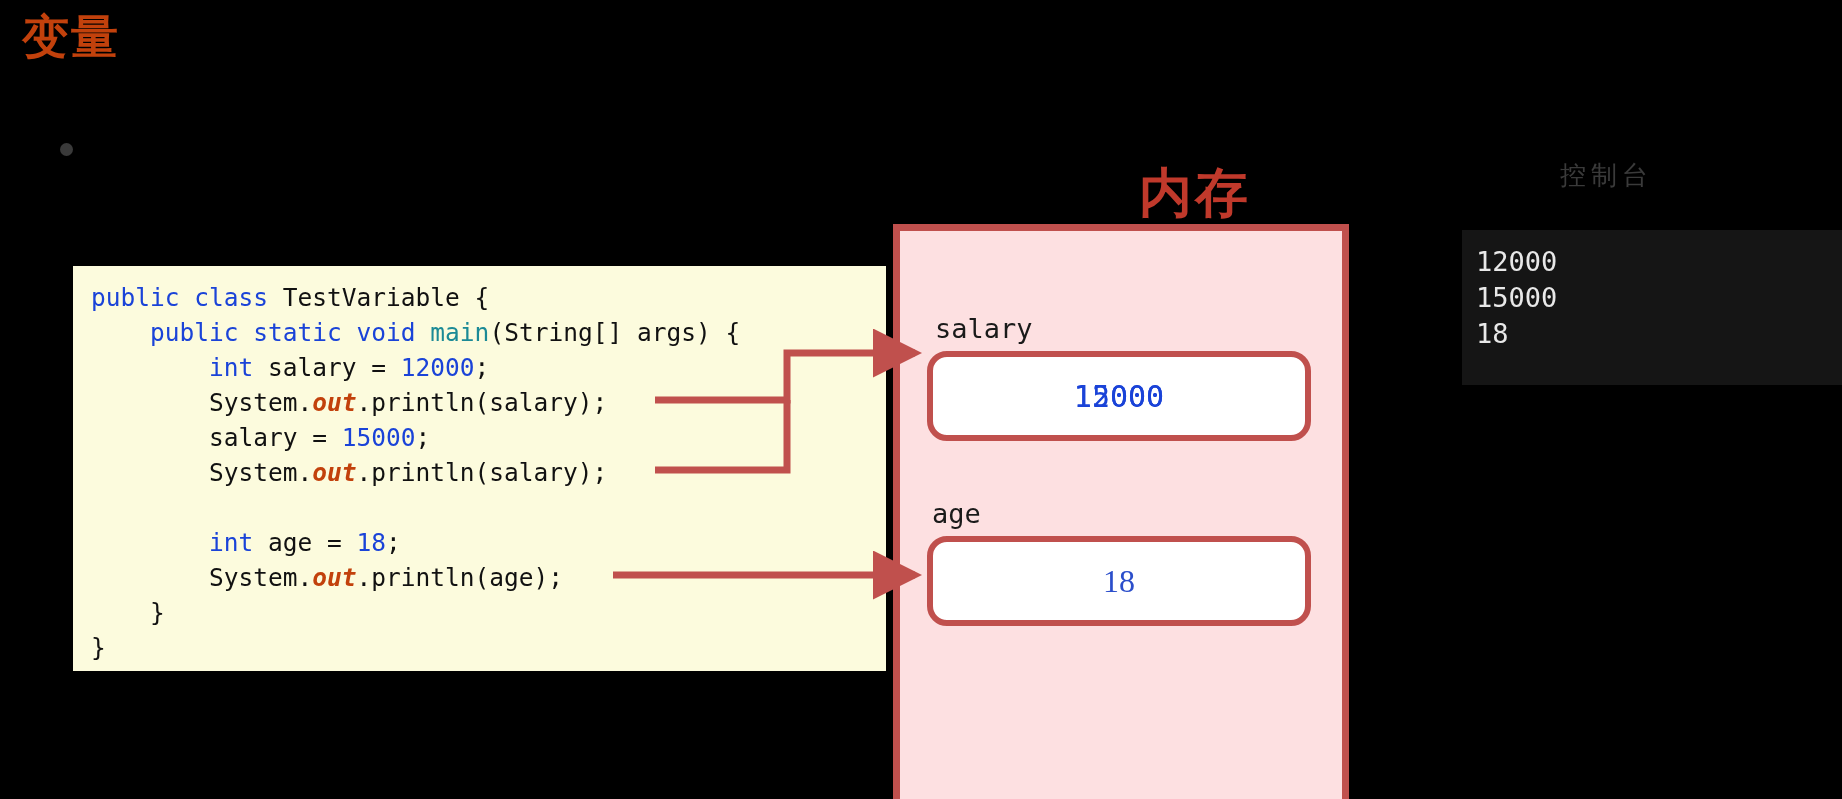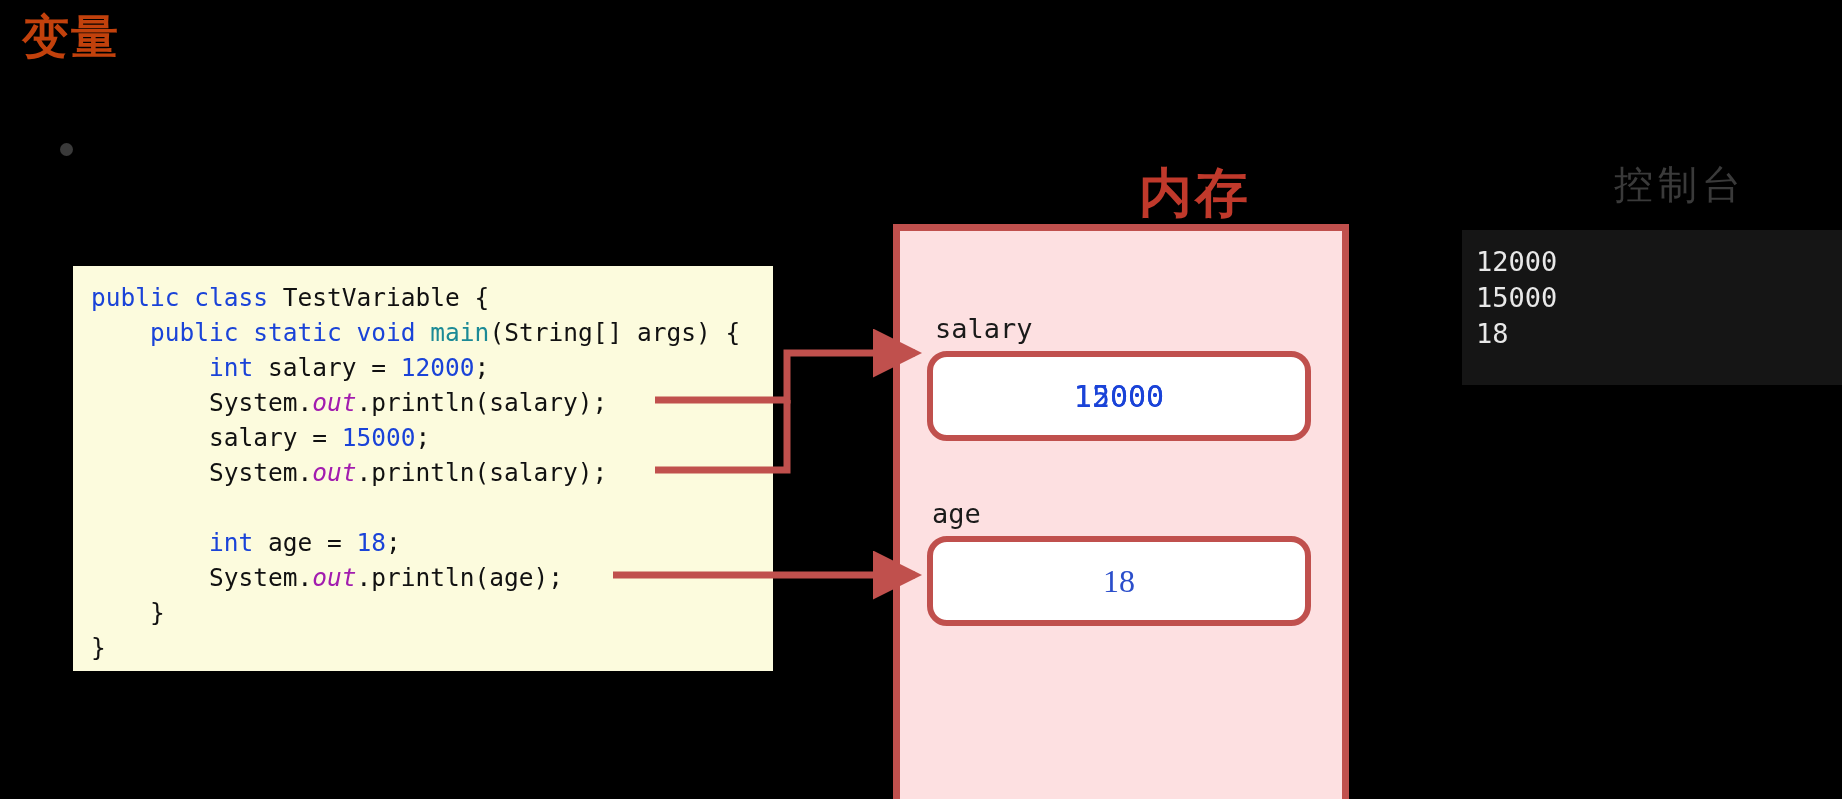--- a/index.html
+++ b/index.html
@@ -54,39 +54,39 @@
     color: #2b2b2b;
     letter-spacing: 1.5px;
     white-space: nowrap;
   }
 
   
   #code-panel {
     position: absolute;
     left: 73px;
     top: 266px;
-    width: 700px;
+    width: 813px;
     height: 405px;
     background: #fcfbdd;
     box-sizing: border-box;
     padding: 14px 0 0 0;
     overflow: hidden;
   }
   #code-lines {
     font-family: "DejaVu Sans Mono", monospace;
     font-size: 24.5px;
     line-height: 35px;
     color: #111111;
     white-space: pre;
     padding-left: 18px;
   }
   .tok-kw   { color: #1a43d8; }
   .tok-num  { color: #1a43d8; }
   .tok-fn   { color: #1b8a96; }
-  .tok-fld  { color: #a21caf; font-style: italic; }
+  .tok-fld  { color: #c2410c; font-style: italic; font-weight: bold; }
   .tok-pl   { color: #111111; }
   .code-line { height: 35px; }
 
   
   #memory-title {
     position: absolute;
     left: 1075px;
     top: 158px;
     width: 240px;
     text-align: center;
@@ -152,23 +152,22 @@
     height: 799px;
     pointer-events: none;
   }
 
   
   #console-title {
     position: absolute;
     left: 1560px;
     top: 158px;
     width: 240px;
-    text-align: center;
-    font-family: "Liberation Serif", serif;
-    font-size: 39px;
+    font-family: "Liberation Serif", serif;
+    font-size: 26px;
     color: #3a3a3a;
     letter-spacing: 5px;
   }
   #console-box {
     position: absolute;
     left: 1462px;
     top: 230px;
     width: 380px;
     height: 155px;
     background: #151515;

